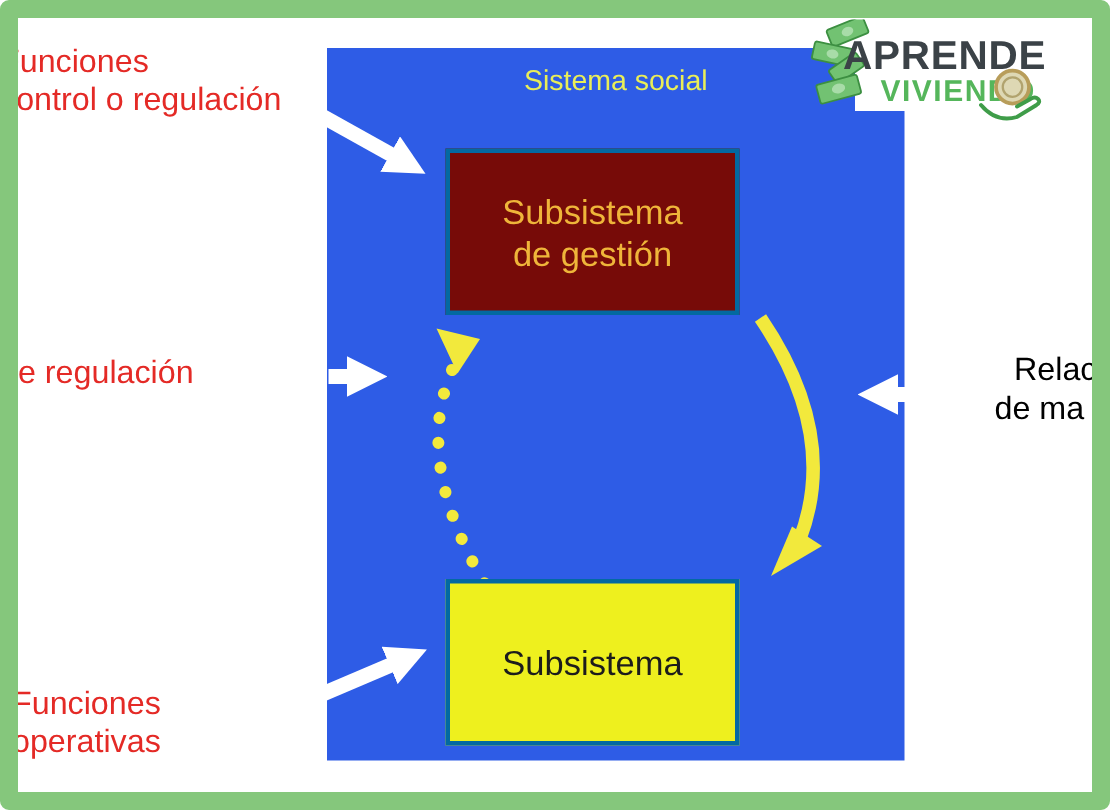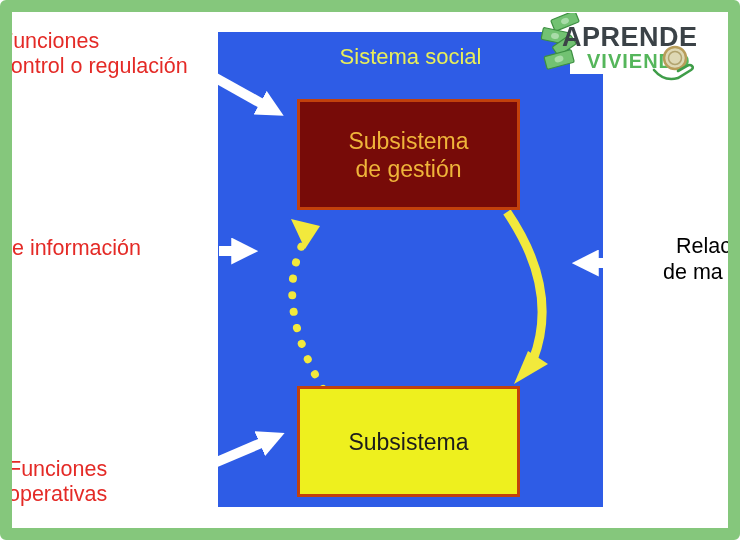--- a/index.html
+++ b/index.html
@@ -10,25 +10,25 @@
   .frame{
     position:absolute;inset:0;border:12px solid #85c77c;border-radius:6px;
     pointer-events:none;z-index:50;
   }
   .blue-rect{
     position:absolute;left:218px;top:32px;width:385px;height:475px;
     background:#2e5ce6;z-index:1;
   }
   .system-title{
     position:absolute;left:218px;top:44px;width:385px;text-align:center;
-    color:#e9ee58;font-size:22px;z-index:4;
+    color:#e9ee58;font-size:19px;z-index:4;
   }
   .sub-box{
-    position:absolute;left:297px;width:223px;height:111px;box-sizing:border-box;
-    border:3px solid #c2410c;display:flex;flex-direction:column;justify-content:center;
+    position:absolute;left:297px;width:196px;height:111px;box-sizing:border-box;
+    border:3px solid #0369a1;display:flex;flex-direction:column;justify-content:center;
     align-items:center;text-align:center;font-size:23px;line-height:28px;z-index:3;
   }
   .box-gestion{top:99px;background:#770b08;color:#efb53a;}
   .box-operativo{top:386px;background:#eef01e;color:#1c1c1c;}
   .red-label{
     position:absolute;color:#e42a26;font-size:21.5px;line-height:25px;
     text-align:left;z-index:4;white-space:nowrap;
   }
   .label-control{left:0;top:29px;width:212px;}
   .label-info{left:0;top:236px;width:182px;}
@@ -85,21 +85,21 @@
   <div class="sub-box box-operativo">
     <span>Subsistema</span>
   </div>
 
   <div class="red-label label-control">
     <div>Funciones</div>
     <div>control o regulación</div>
   </div>
 
   <div class="red-label label-info">
-    <div>de información</div>
+    <div>de regulación</div>
   </div>
 
   <div class="red-label label-oper">
     <div>Funciones</div>
     <div>operativas</div>
   </div>
 
   <div class="right-line right-line1">Relac</div>
   <div class="right-line right-line2">de ma</div>
 

